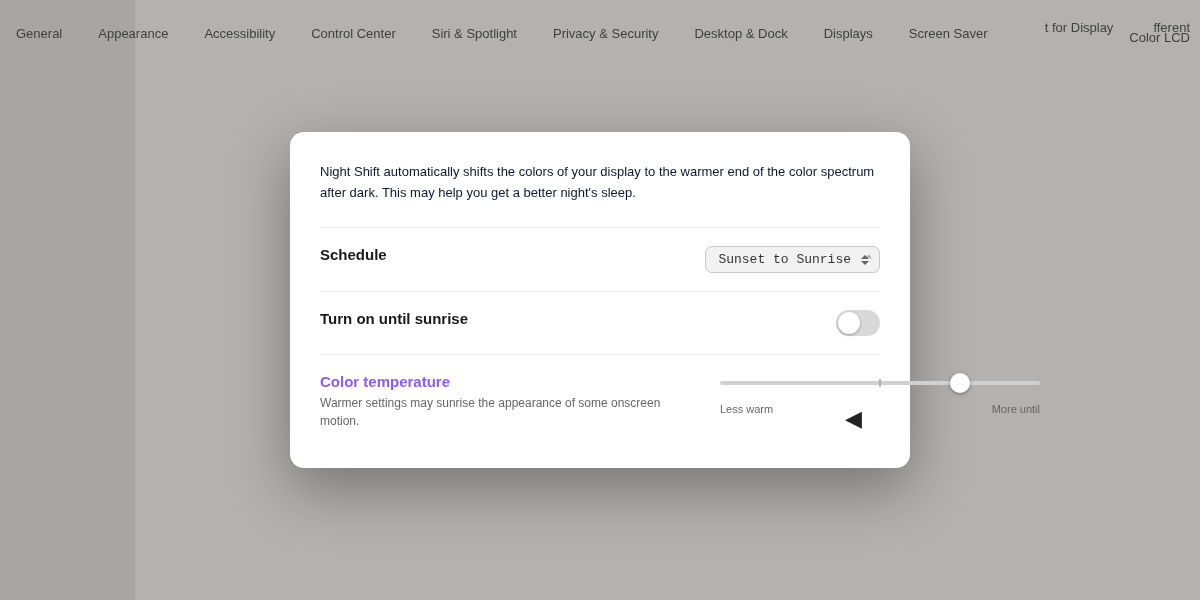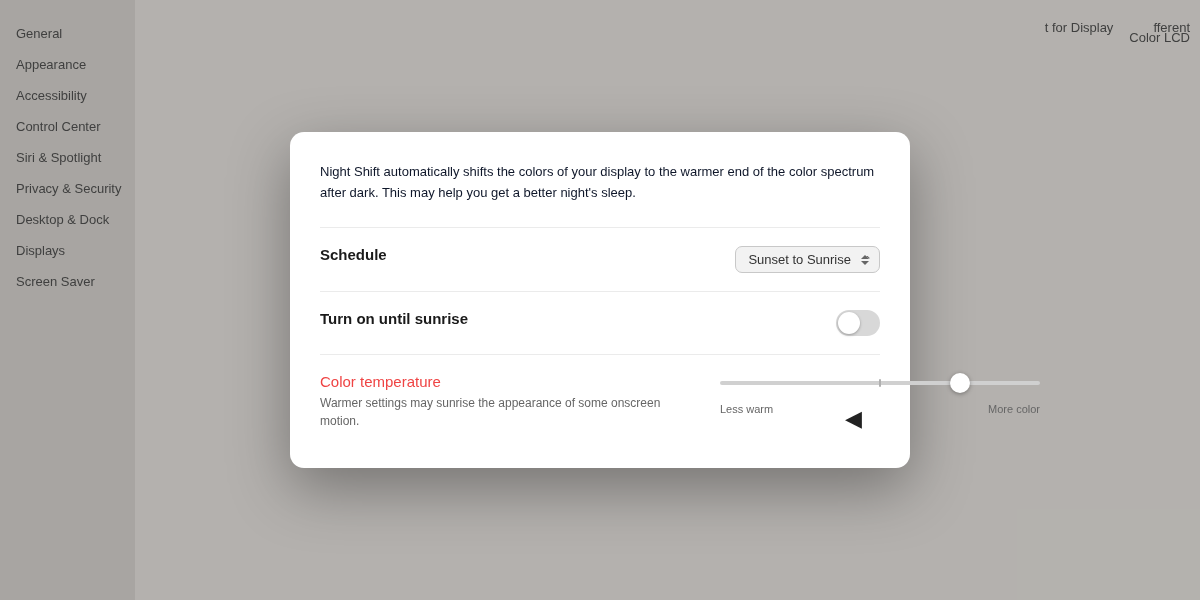--- a/index.html
+++ b/index.html
@@ -19,21 +19,21 @@
       inset: 0;
       background: #f0ede8;
       display: flex;
     }
 
     .bg-sidebar {
       width: 135px;
       background: #e0ddd8;
       padding: 20px 0;
       display: flex;
-      flex-direction: column;
+      flex-direction: row;
       gap: 4px;
     }
 
     .bg-sidebar-item {
       padding: 6px 16px;
       font-size: 13px;
       color: #555;
       white-space: nowrap;
     }
 
@@ -93,20 +93,21 @@
 
     .modal-row-label {
       font-size: 15px;
       font-weight: 600;
       color: #1a1a1a;
     }
 
     .select-wrapper {
       position: relative;
       display: inline-block;
+      font-family: Liberation Mono, monospace;
     }
 
     .select-wrapper::after {
       content: "⌃";
       position: absolute;
       right: 8px;
       top: 50%;
       transform: translateY(-50%) scaleX(1);
       font-size: 11px;
       color: #666;
@@ -183,22 +184,22 @@
       gap: 20px;
     }
 
     .color-temp-left {
       flex: 0 0 auto;
       max-width: 380px;
     }
 
     .color-temp-title {
       font-size: 15px;
-      font-weight: 400;
-      color: #ef4444;
+      font-weight: 700;
+      color: #8b5cf6;
       margin-bottom: 4px;
     }
 
     .color-temp-sub {
       font-size: 12px;
       color: #666;
       line-height: 1.5;
     }
 
     .color-temp-right {
@@ -335,21 +336,21 @@
             <div class="slider-track">
 
               <div class="slider-tick" style="left: 50%;"></div>
 
               <div class="slider-thumb" style="left: 75%;"></div>
             </div>
           </div>
 
           <div class="slider-labels">
             <span class="slider-label">Less warm</span>
-            <span class="slider-label">More color</span>
+            <span class="slider-label">More until</span>
           </div>
         </div>
       </div>
     </div>
 
     <div style="position:absolute; bottom:38px; right:48px; font-size:22px; line-height:1; color:#222; pointer-events:none;">◀</div>
 
   </div>
 </div>
 

